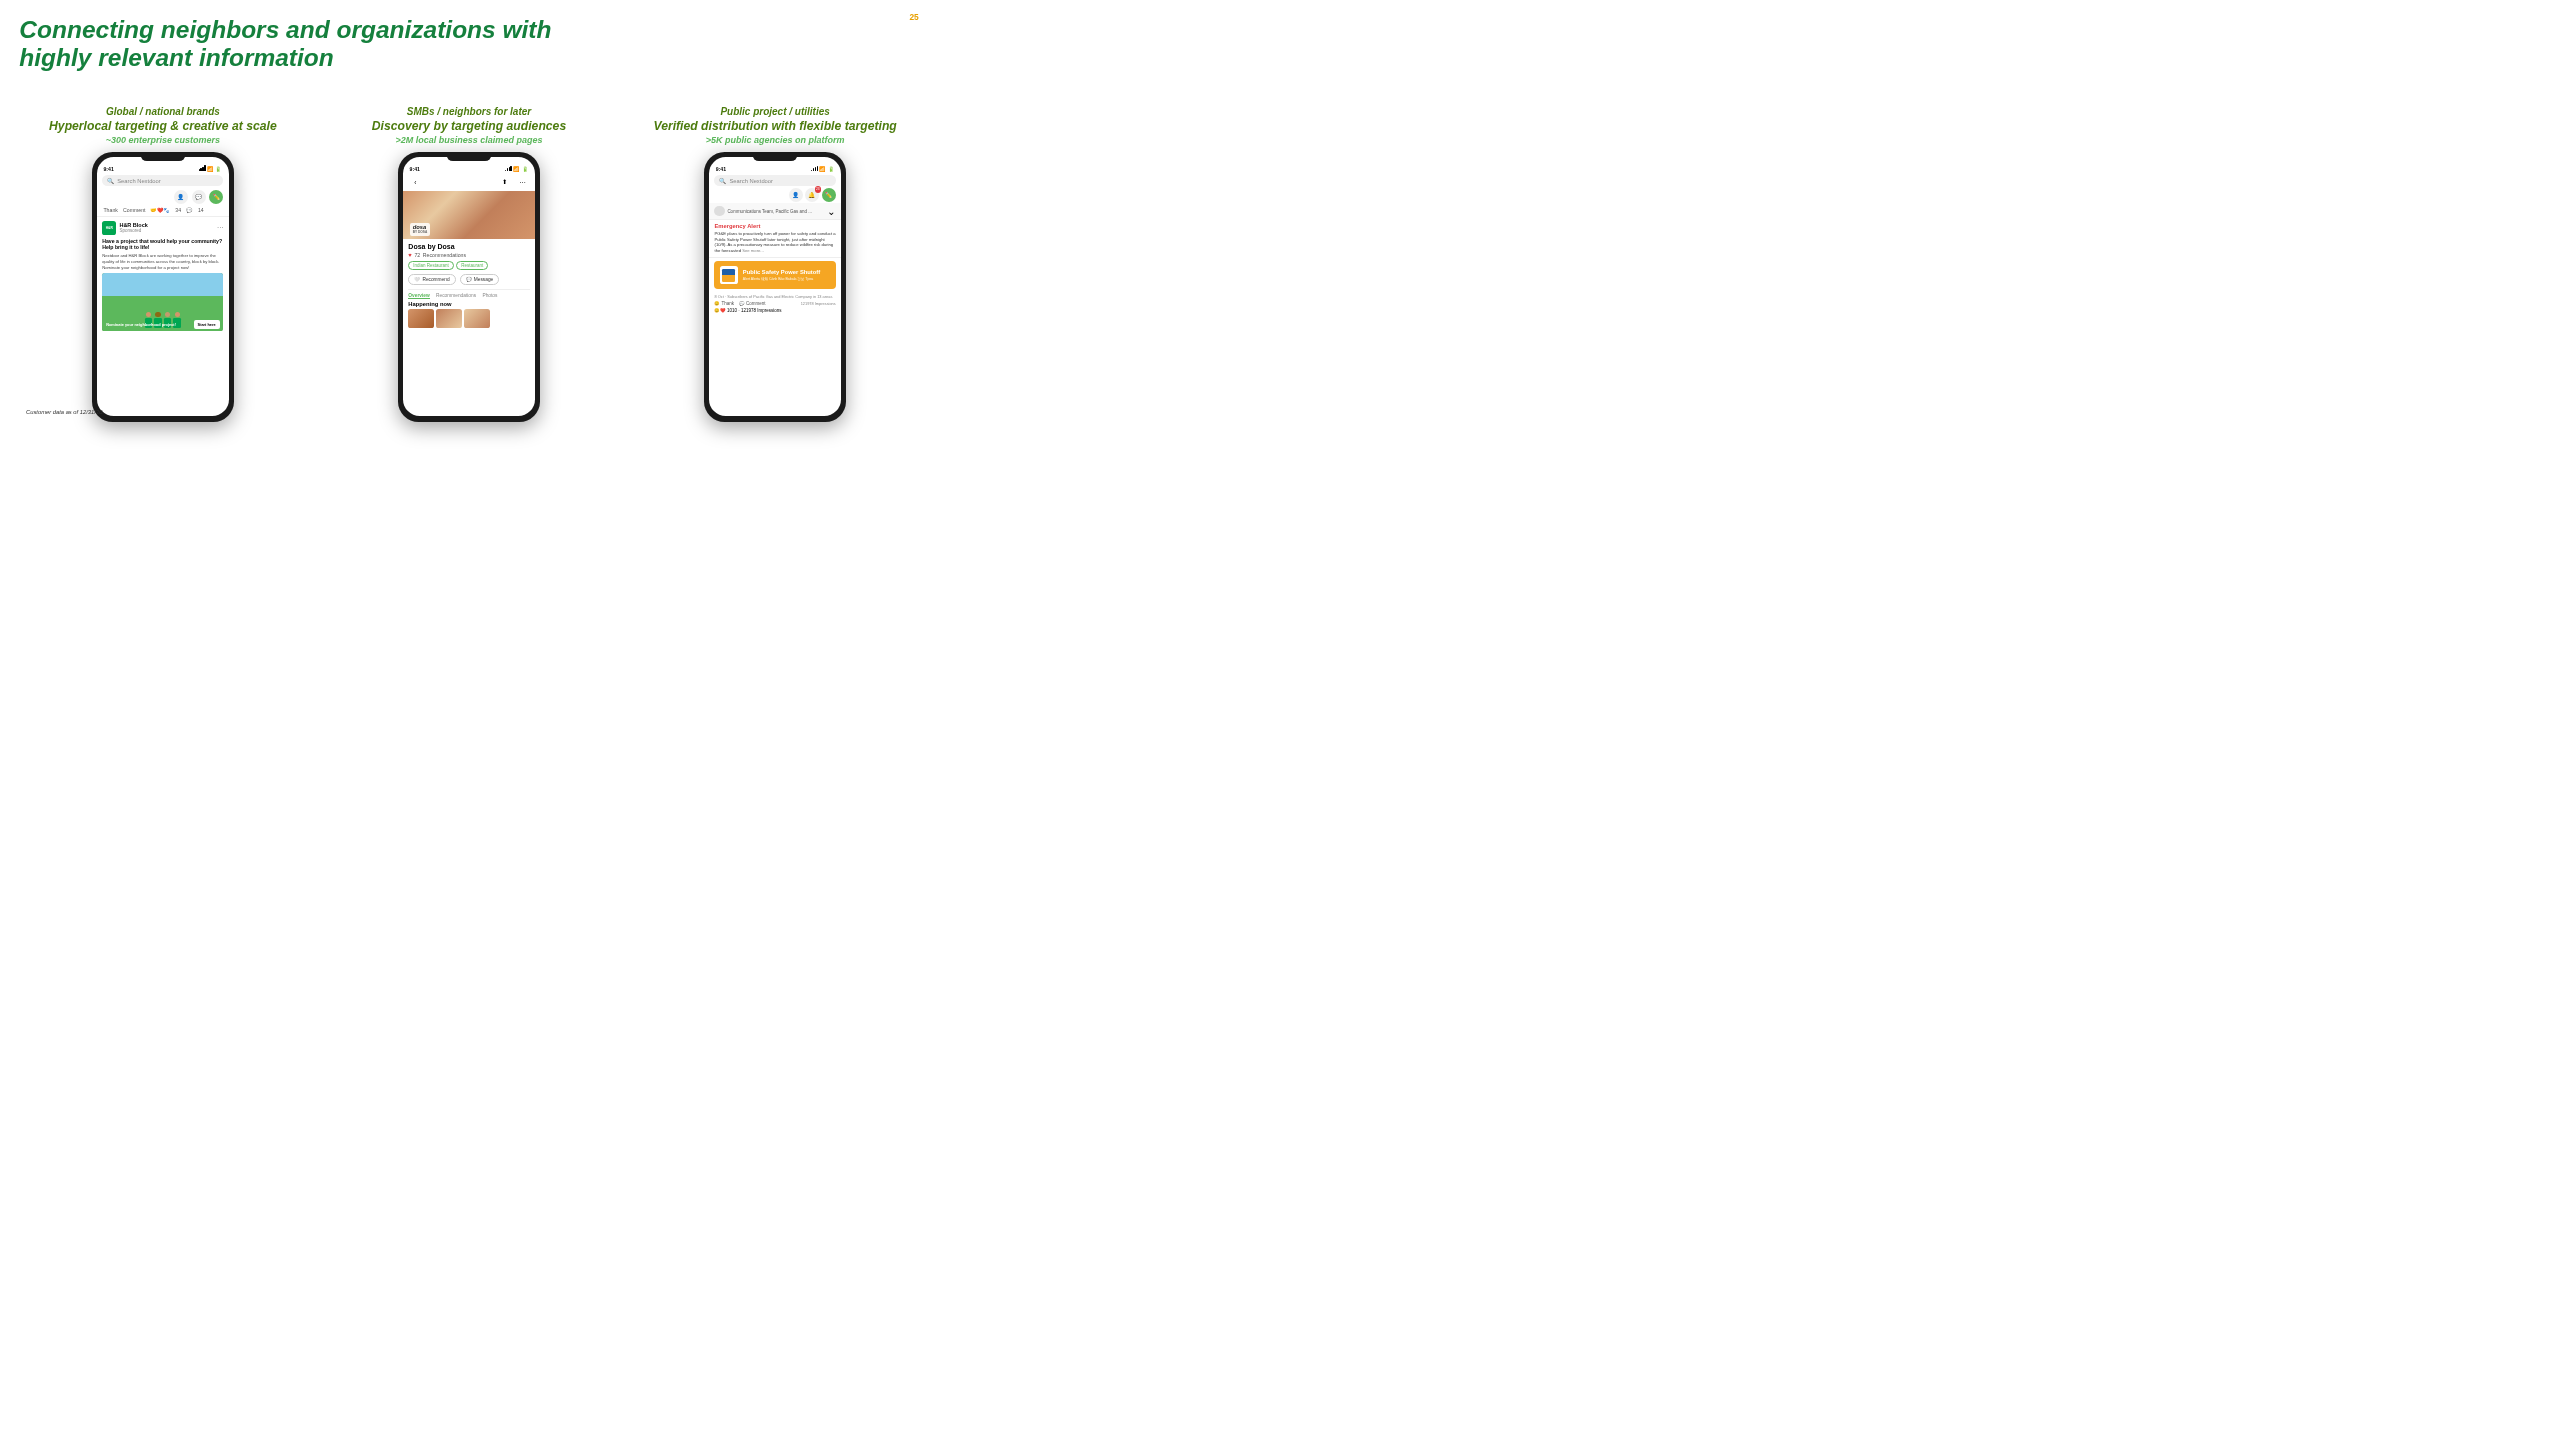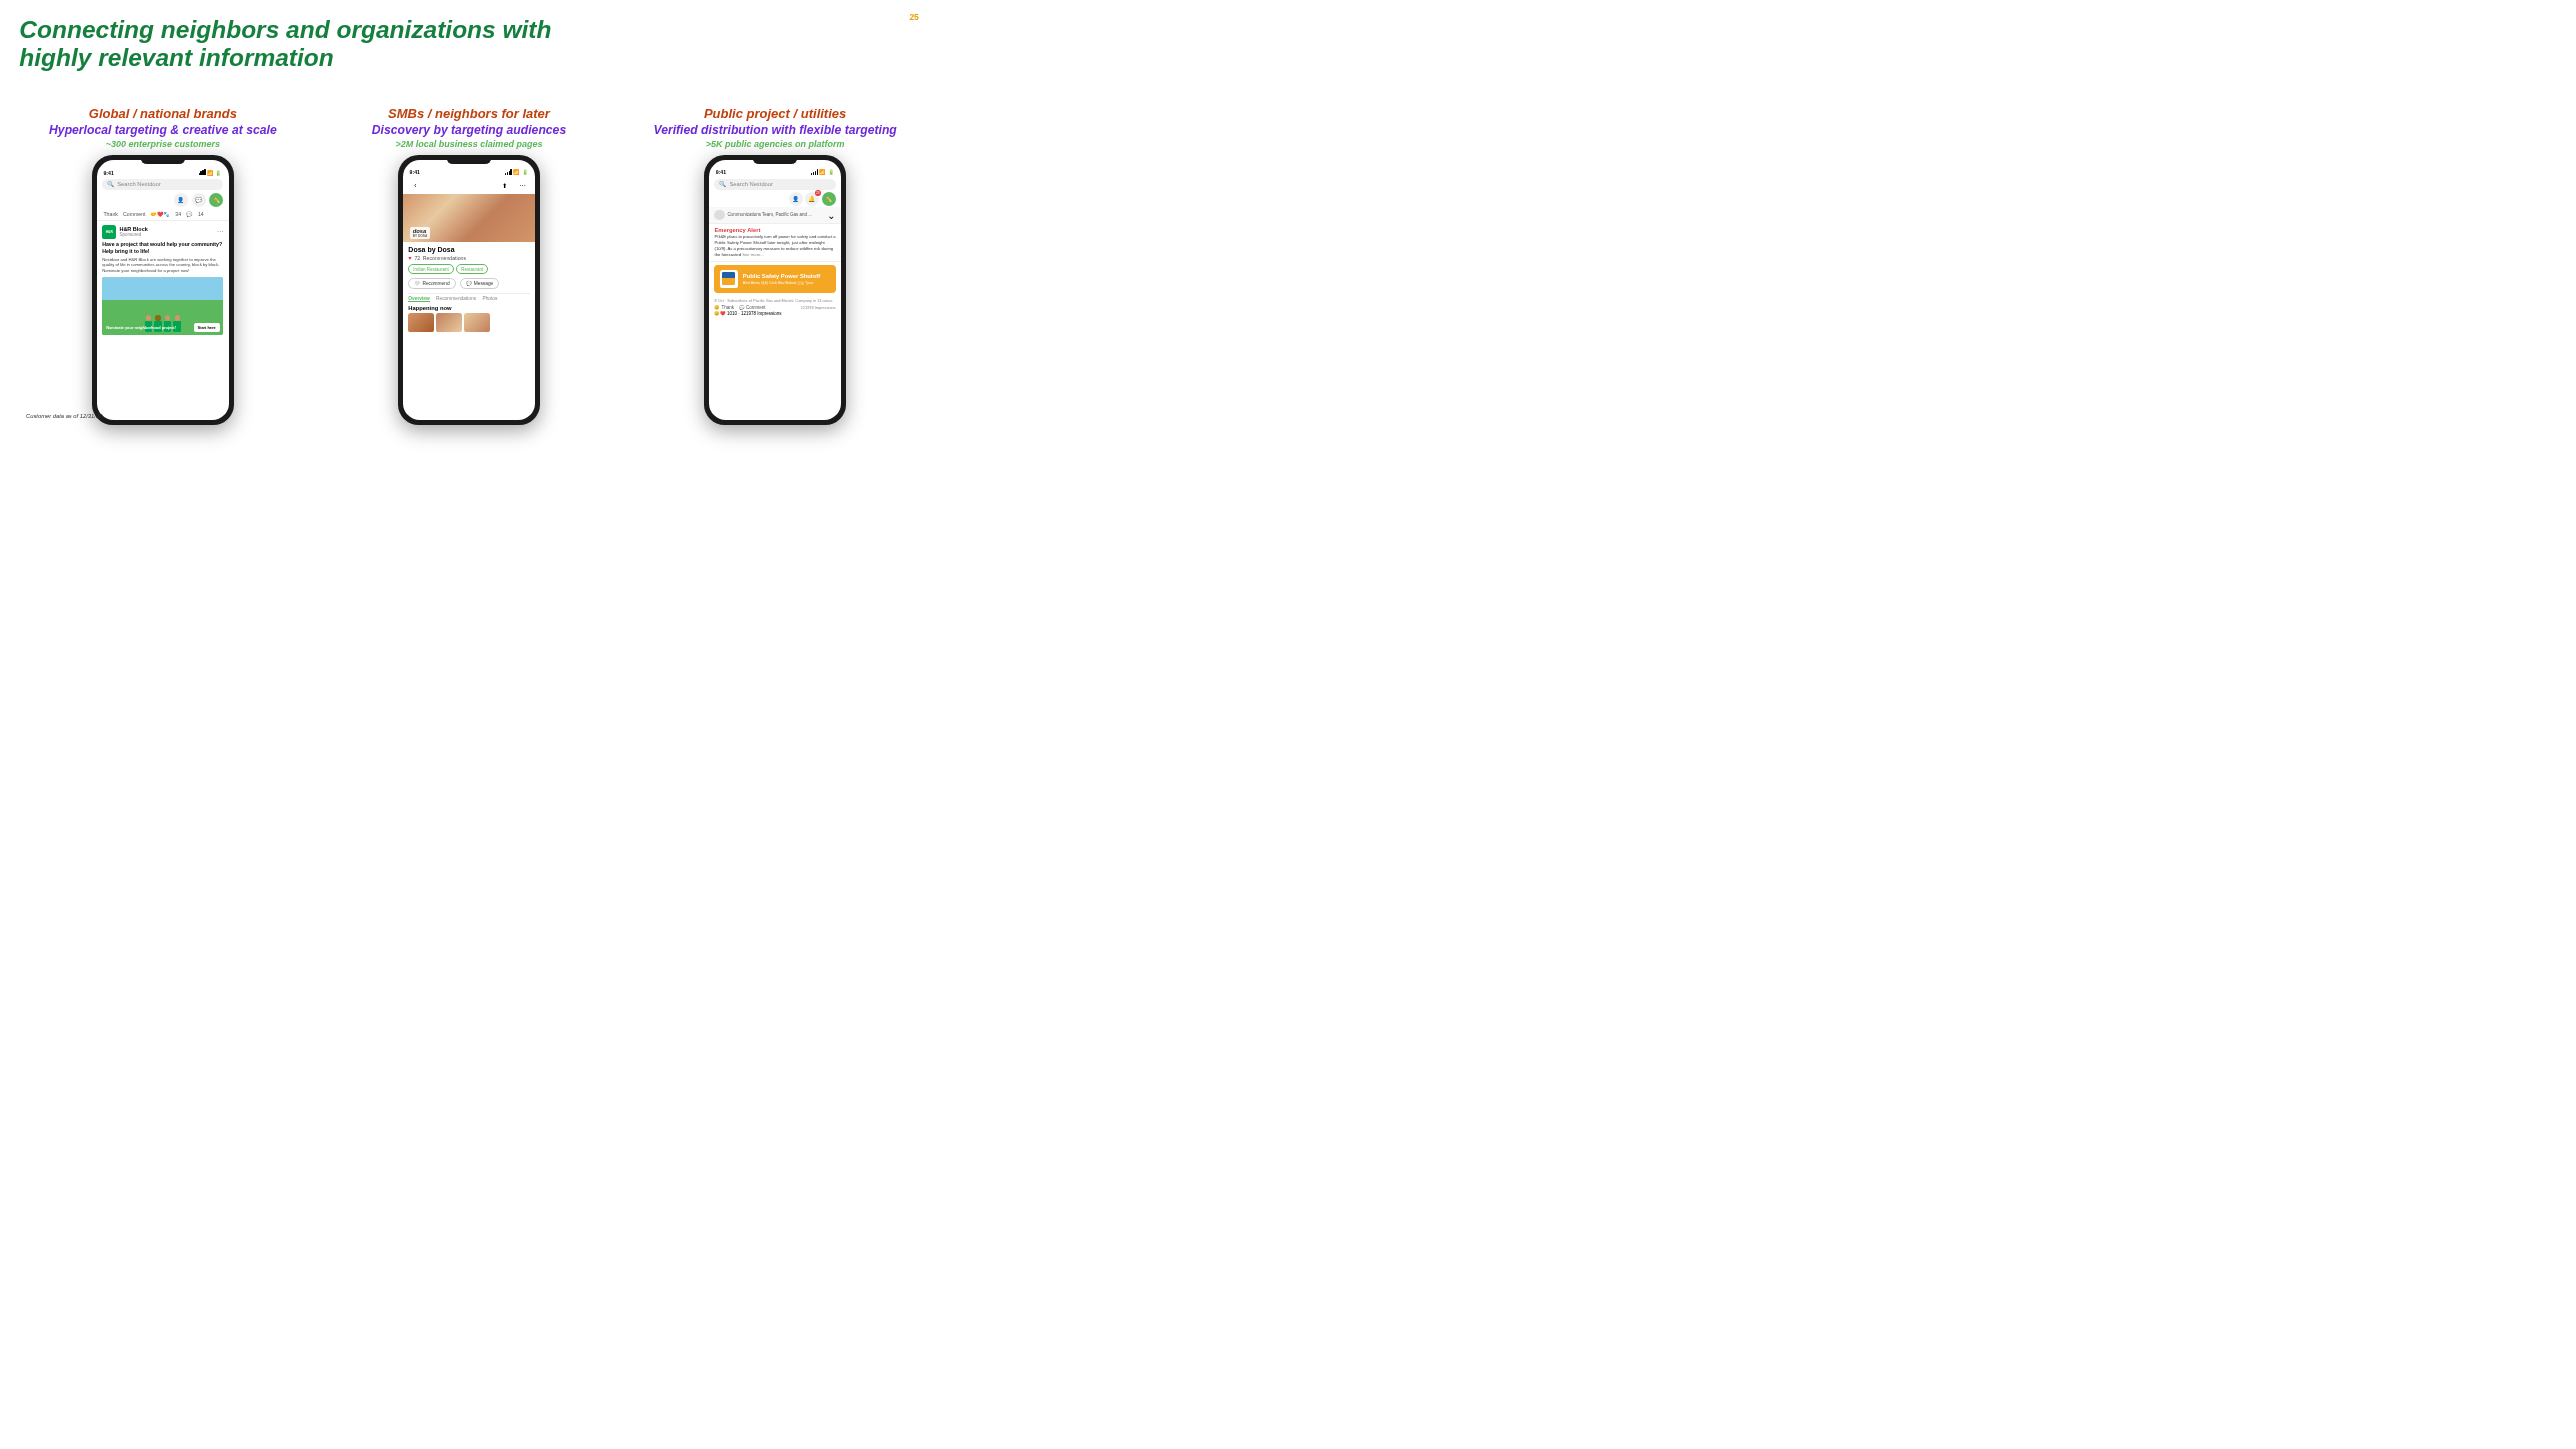--- a/index.html
+++ b/index.html
@@ -44,34 +44,34 @@
     }
 
     .column {
       flex: 1;
       display: flex;
       flex-direction: column;
       align-items: center;
     }
 
     .col-heading {
-      font-size: 13px;
+      font-size: 10px;
       font-weight: 900;
       font-style: italic;
-      color: #c2410c;
+      color: #4d7c0f;
       text-align: center;
       line-height: 1.2;
       margin-bottom: 1.3px;
     }
 
     .col-subheading {
       font-size: 12.2px;
       font-weight: 800;
       font-style: italic;
-      color: #6d28d9;
+      color: #4d7c0f;
       text-align: center;
       line-height: 1.2;
       margin-bottom: 1.3px;
     }
 
     .col-stat {
       font-size: 9px;
       font-weight: 700;
       font-style: italic;
       color: #5cb85c;

